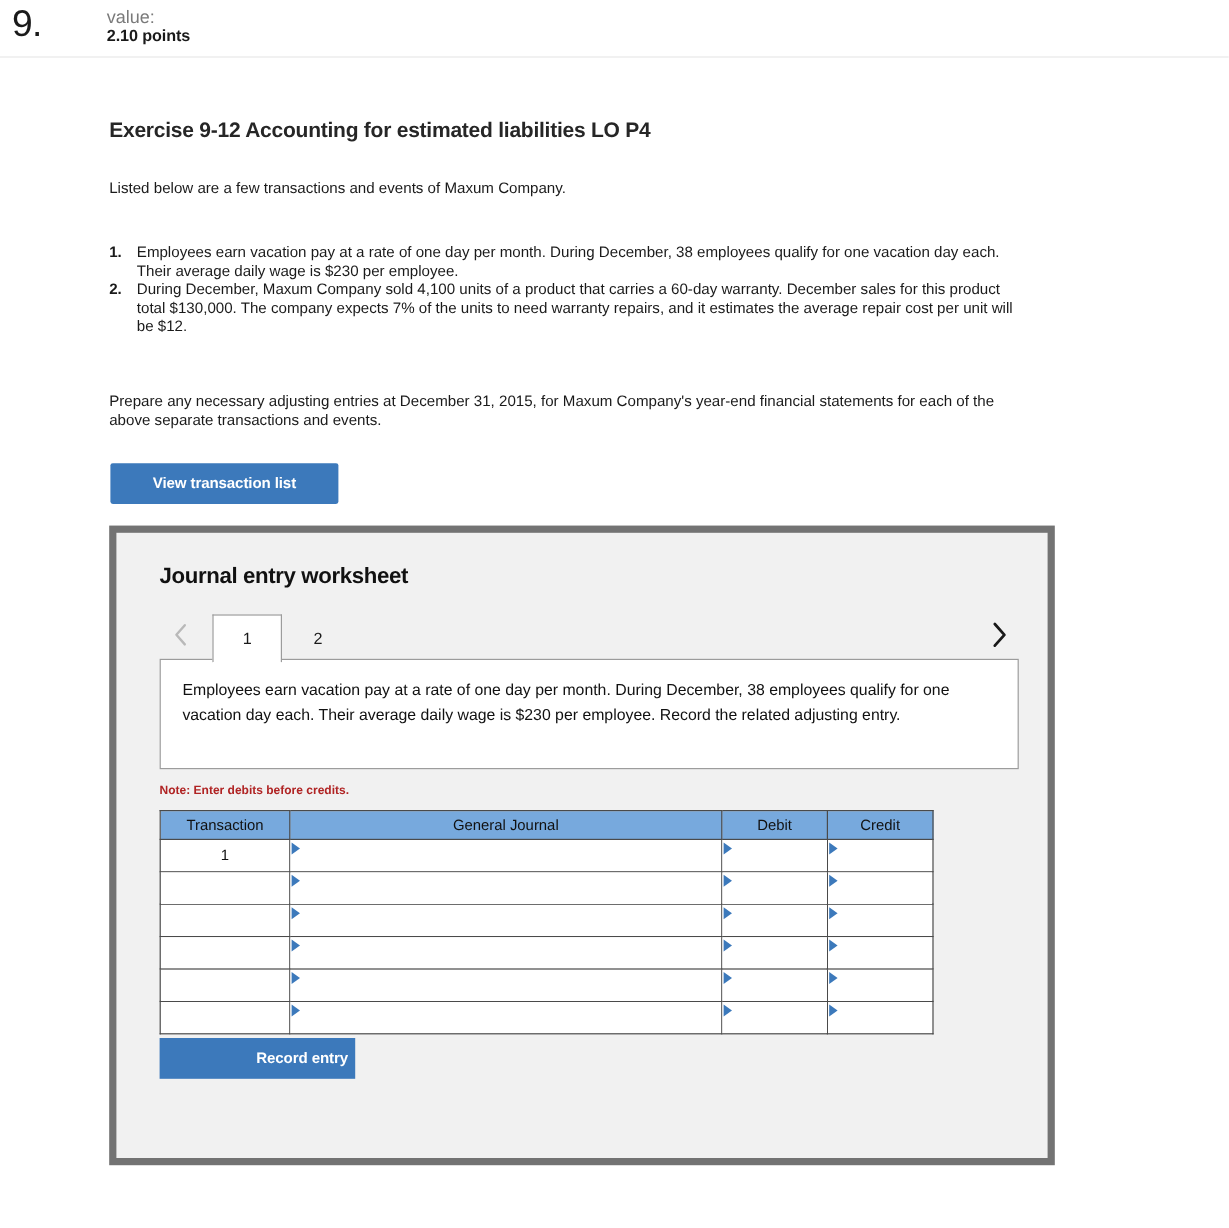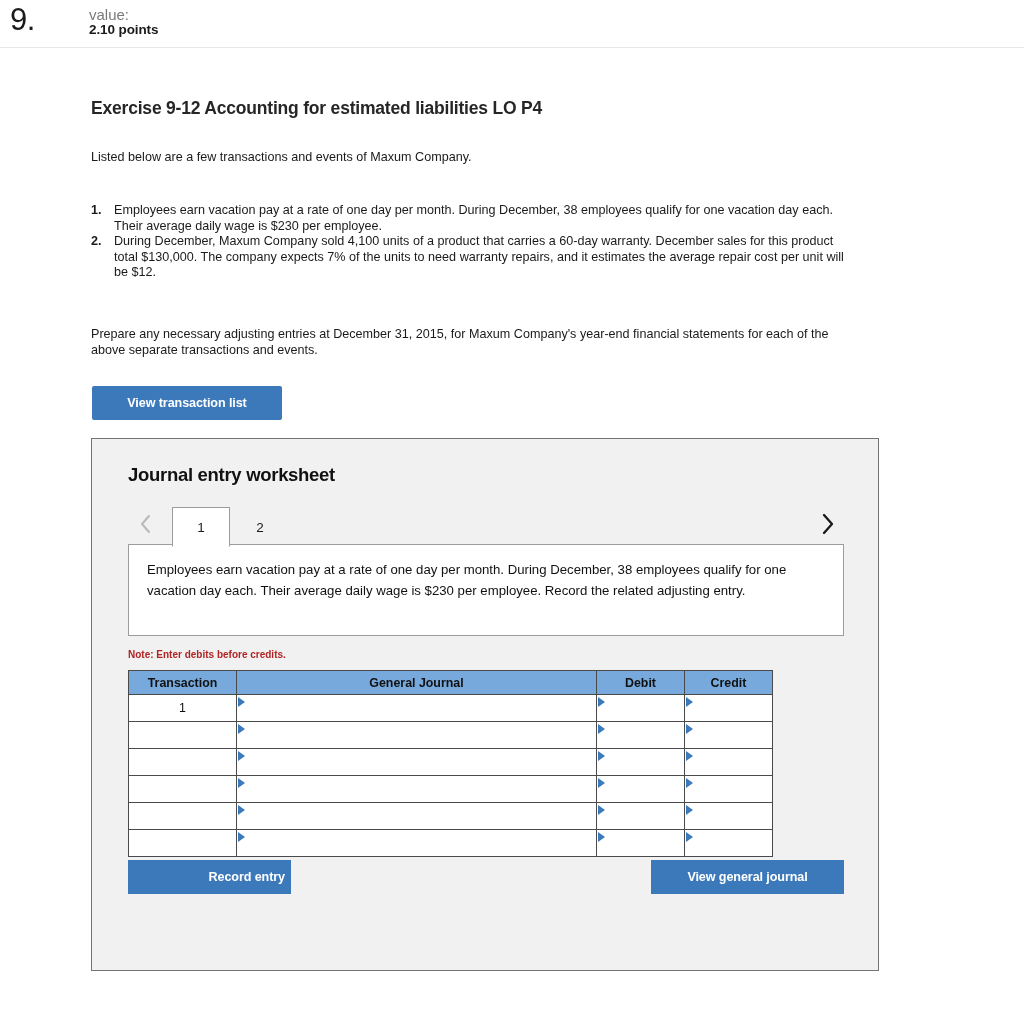--- a/index.html
+++ b/index.html
@@ -115,21 +115,21 @@
     cursor: pointer;
     letter-spacing: -0.1px;
   }
 
   
   #worksheet-panel {
     position: absolute;
     left: 91px; top: 390px;
     width: 788px; height: 533px;
     background: #f1f1f1;
-    border: 1px solid #737373;
+    border: 6px solid #737373;
   }
 
   #worksheet-title {
     position: absolute;
     left: 36px; top: 25px;
     font-size: 18.5px;
     font-weight: bold;
     color: #111111;
     letter-spacing: -0.3px;
   }
@@ -209,21 +209,21 @@
     width: 645px;
     border-collapse: collapse;
     table-layout: fixed;
     background: #ffffff;
   }
   #journal-table th {
     background: #77a9dd;
     border: 1px solid #4a4a4a;
     height: 24px;
     font-size: 12.4px;
-    font-weight: bold;
+    font-weight: normal;
     color: #111111;
     text-align: center;
     padding: 0;
   }
   #journal-table td {
     border: 1px solid #4a4a4a;
     height: 27px;
     padding: 0;
     font-size: 12.4px;
     color: #111111;
@@ -372,16 +372,15 @@
         <tr>
           <td></td>
           <td class="cell-input"></td>
           <td class="cell-input"></td>
           <td class="cell-input"></td>
         </tr>
       </tbody>
     </table>
 
     <button class="wbtn" id="record-entry">Record entry</button>
-    <button class="wbtn" id="view-general-journal">View general journal</button>
 
   </div>
 </div>
 
 </body></html>

